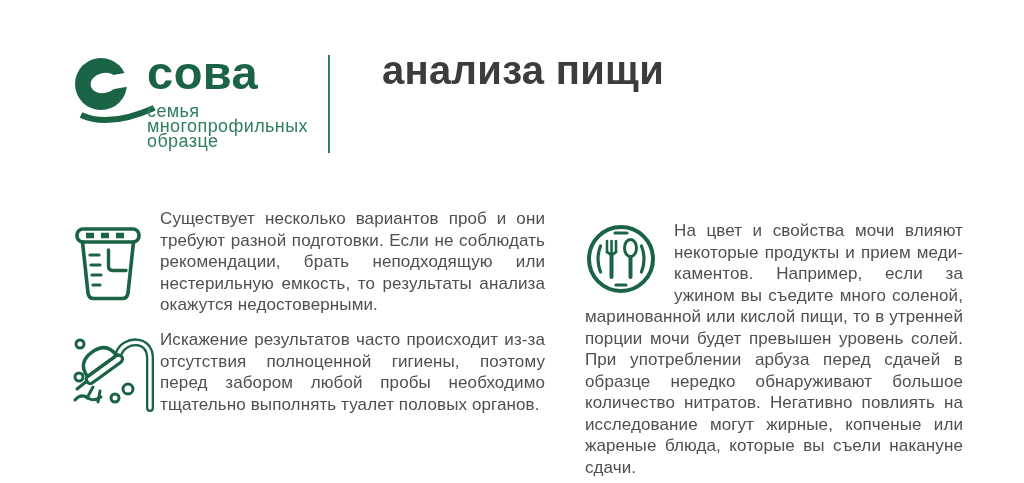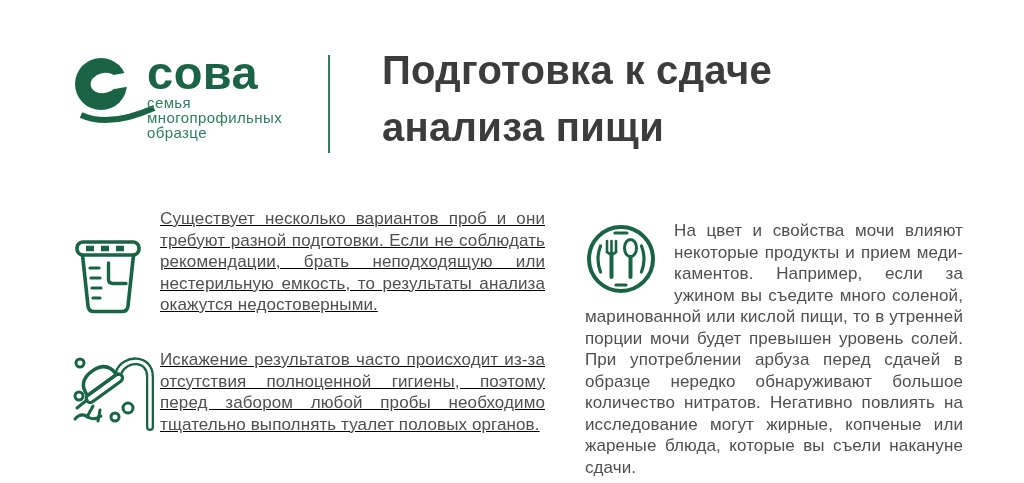--- a/index.html
+++ b/index.html
@@ -11,32 +11,32 @@
   }
   *{margin:0;padding:0;box-sizing:border-box;}
   html,body{width:1024px;height:483px;background:var(--background);}
   body{font-family:"Liberation Sans","DejaVu Sans",sans-serif;overflow:hidden;}
   .canvas{position:relative;width:1024px;height:435px;background:var(--background);border-radius:17px;}
 
   
   .logo-svg{position:absolute;left:74px;top:58px;width:84px;height:68px;}
   .brand-text{position:absolute;left:147px;top:50px;}
   .wordmark{font-size:47px;line-height:46px;font-weight:700;color:var(--brand-green);letter-spacing:.5px;}
-  .tagline{font-size:15px;line-height:14.8px;color:var(--accent-green);letter-spacing:.4px;}
+  .tagline{margin-top:8px;font-size:18px;line-height:14.8px;color:var(--accent-green);letter-spacing:.4px;}
   .divider{position:absolute;left:328px;top:55px;width:2px;height:98px;background:var(--accent-green);}
   .title{position:absolute;left:382px;top:42px;font-size:40px;line-height:57px;font-weight:700;color:var(--title-text);letter-spacing:.3px;}
   .title span{display:block;}
 
   
   .body-text{font-size:17px;line-height:21.5px;color:var(--body-text);text-align:justify;letter-spacing:.1px;}
-  .item{position:absolute;display:flex;align-items:flex-end;text-decoration:underline;}
+  .item{position:absolute;display:flex;align-items:center;}
   .item .icon-cell{width:88px;flex:0 0 88px;display:flex;justify-content:flex-start;}
   .item-samples{left:72px;top:208px;width:473px;}
   .item-samples .icon-cell{padding-left:3px;padding-top:5px;}
-  .item-hygiene{left:72px;top:347px;width:473px;}
+  .item-hygiene{left:72px;top:328px;width:473px;}
   .item-hygiene .icon-cell{padding-top:4px;}
   .item .text-cell{flex:1 1 auto;}
 
   .col-right{position:absolute;left:585px;top:220px;width:378px;}
   .icon-float{float:left;width:72px;height:72px;margin:3px 17px 8px 0;}
 
   .ico{stroke:var(--brand-green);fill:none;stroke-linecap:round;stroke-linejoin:round;}
 </style>
 </head>
 <body>
@@ -55,21 +55,20 @@
     <div class="tagline">
       <div>семья</div>
       <div>многопрофильных</div>
       <div>образце</div>
     </div>
   </div>
 
   <div class="divider"></div>
 
   <h1 class="title">
-    <span>Подготовка к сдаче</span>
     <span>анализа пищи</span>
   </h1>
 
   <div class="item item-samples">
     <div class="icon-cell">
       <svg width="66" height="78" viewBox="0 0 66 78" class="ico" aria-hidden="true">
         <rect x="2" y="4" width="62" height="13" rx="6" stroke-width="3.6"></rect>
         <line x1="11" y1="10.5" x2="55" y2="10.5" stroke-width="5.5" stroke-dasharray="8 7" stroke-linecap="butt"></line>
         <path d="M7.5 17 L13 68 Q13.6 73.5 19 73.5 L47 73.5 Q52.4 73.5 53 68 L58.5 17" stroke-width="3.6"></path>
         <path d="M33.5 25 L33.5 41 Q33.5 45.5 38 45.5 L51 45.5" stroke-width="3.4"></path>

